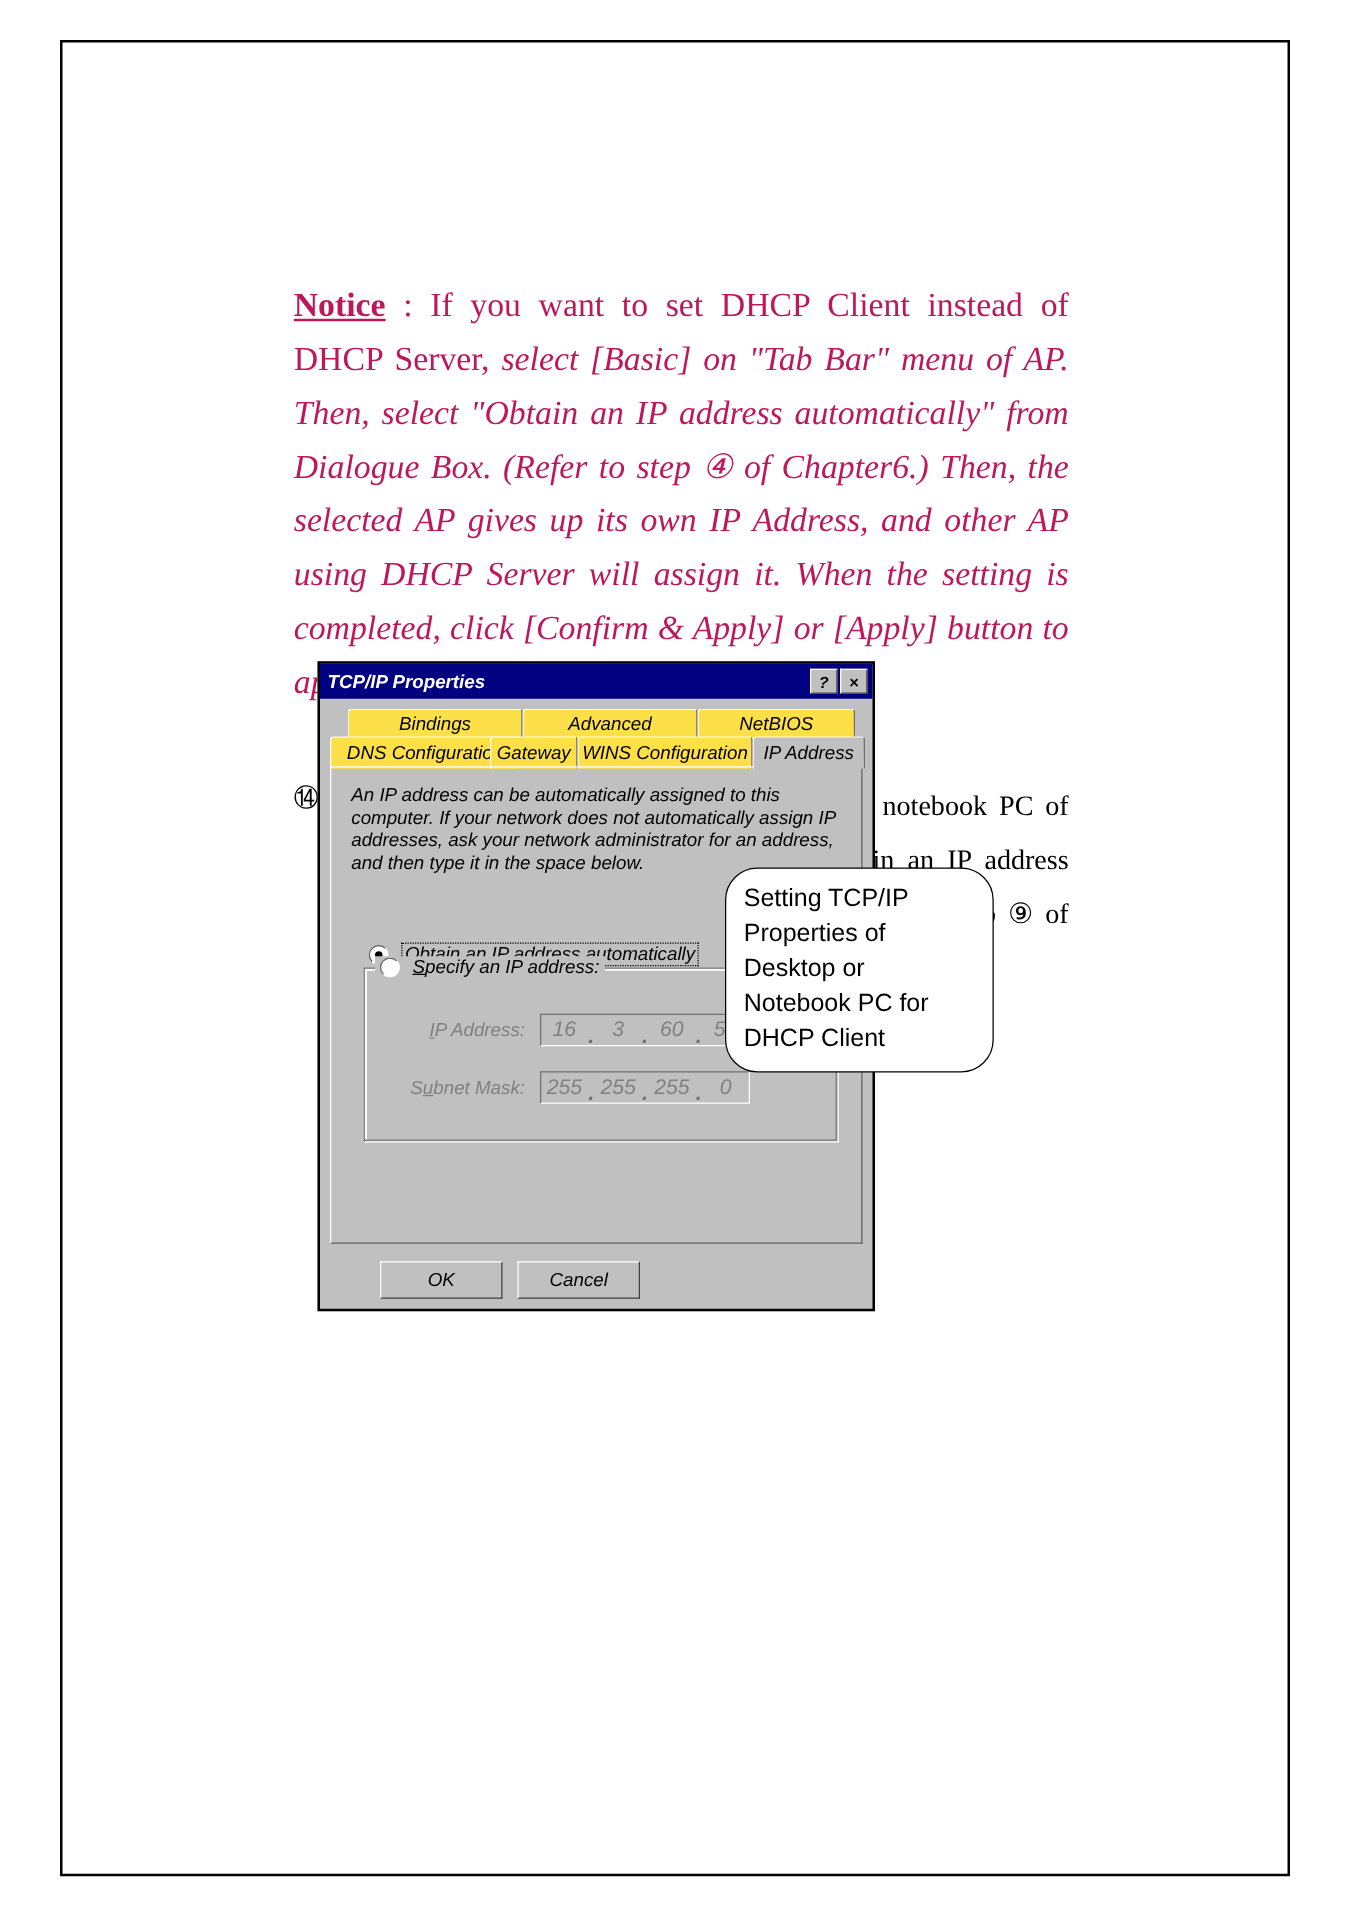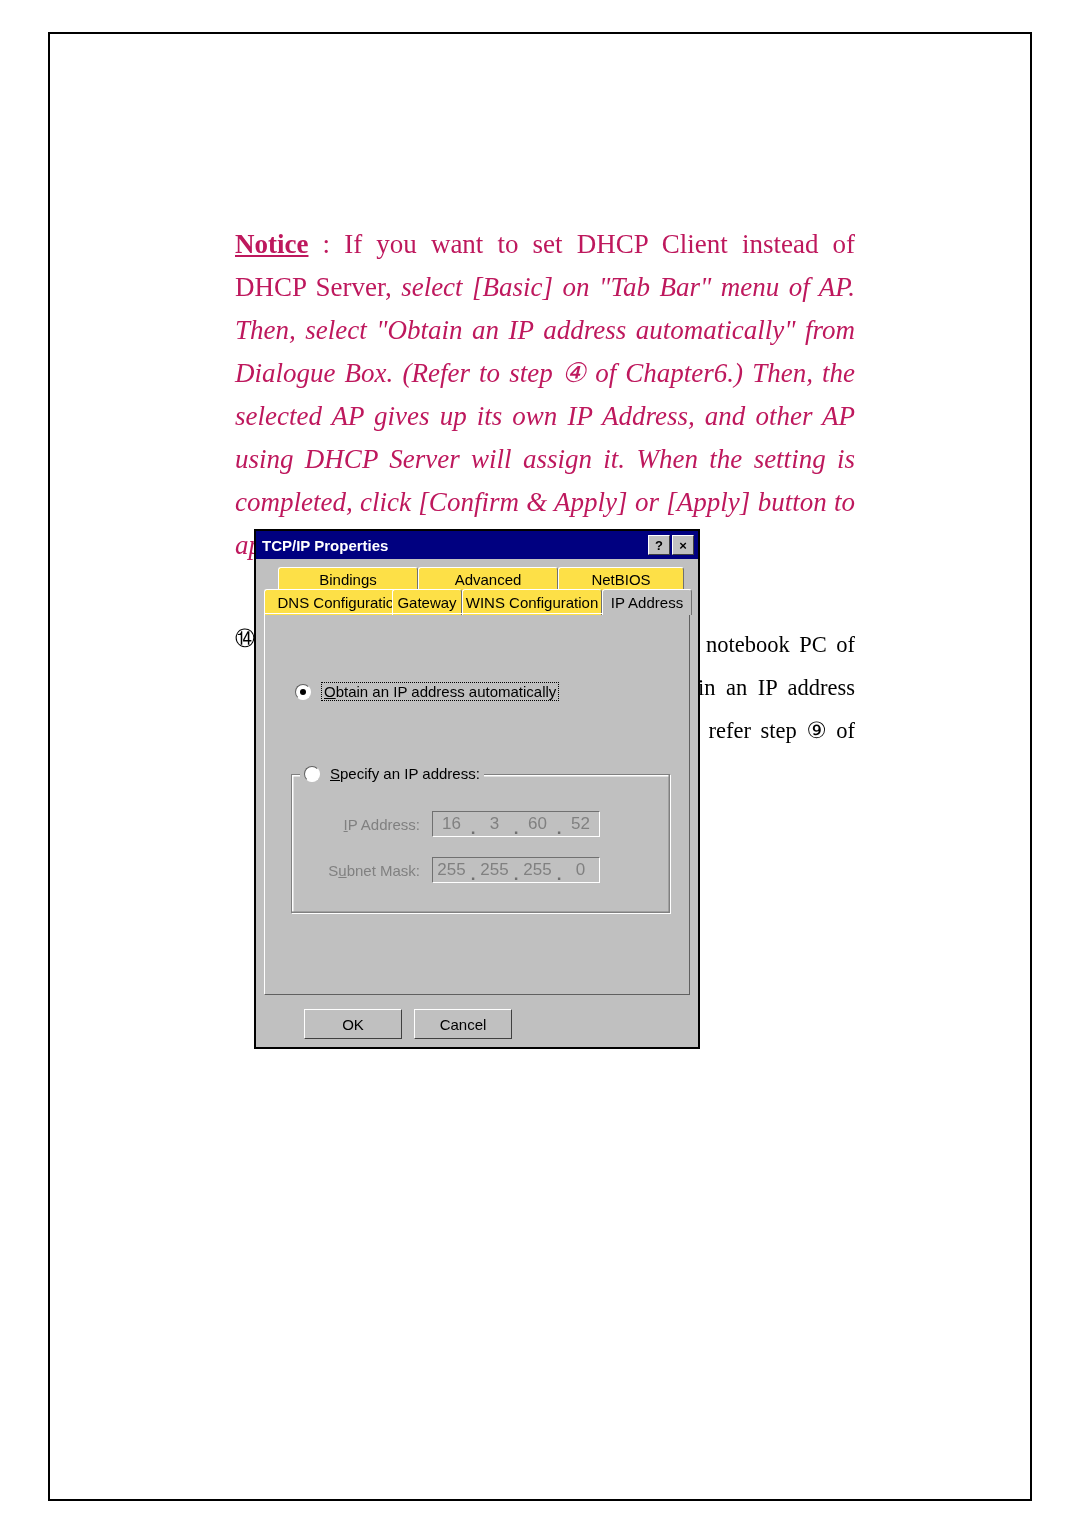--- a/index.html
+++ b/index.html
@@ -73,20 +73,21 @@
     width: 446px;
   }
   .dialog {
     width: 446px;
     border: 2px solid #000;
     background: #c0c0c0;
     font-family: Tahoma, Arial, sans-serif;
     font-size: 15px;
     box-sizing: border-box;
     position: relative;
+    font-style: italic;
   }
   .titlebar {
     height: 28px;
     background: #000080;
     color: #fff;
     font-weight: bold;
     display: flex;
     align-items: center;
     padding: 0 4px 0 6px;
     font-size: 15px;
@@ -342,20 +343,21 @@
           <div class="tab tab-row1" style="left:154px;width:140px">Advanced</div>
           <div class="tab tab-row1" style="left:294px;width:126px">NetBIOS</div>
 
           <div class="tab tab-row2" style="left:0;width:152px">DNS Configuration</div>
           <div class="tab tab-row2" style="left:128px;width:70px">Gateway</div>
           <div class="tab tab-row2" style="left:198px;width:140px">WINS Configuration</div>
           <div class="tab tab-row2 active" style="left:338px;width:90px;z-index:5">IP Address</div>
         </div>
 
         <div class="tab-pane">
+          <div class="instr">An IP address can be automatically assigned to this computer. If your network does not automatically assign IP addresses, ask your network administrator for an address, and then type it in the space below.</div>
 
           <div class="radios">
             <div class="radio-row">
               <span class="radio-outer">
                   <span class="radio-dot"></span>
                 </span>
               <span class="radio-label sel"><span class="ul">O</span><span>btain an IP address automatically</span></span>
             </div>
           </div>
 
@@ -397,14 +399,17 @@
       <div class="dlg-buttons">
         <div class="win-btn">OK</div>
         <div class="win-btn">Cancel</div>
       </div>
     </div>
   </div>
 
   <svg class="callout-tail" width="40" height="40">
     <path d="M38 12 L6 22 L36 30 Z" fill="#fff" stroke="#000" stroke-width="1.5"></path>
   </svg>
+  <div class="callout">
+    <span>Setting TCP/IP Properties of Desktop or Notebook PC for DHCP Client</span>
+  </div>
 
 </div>
 
 </body></html>

